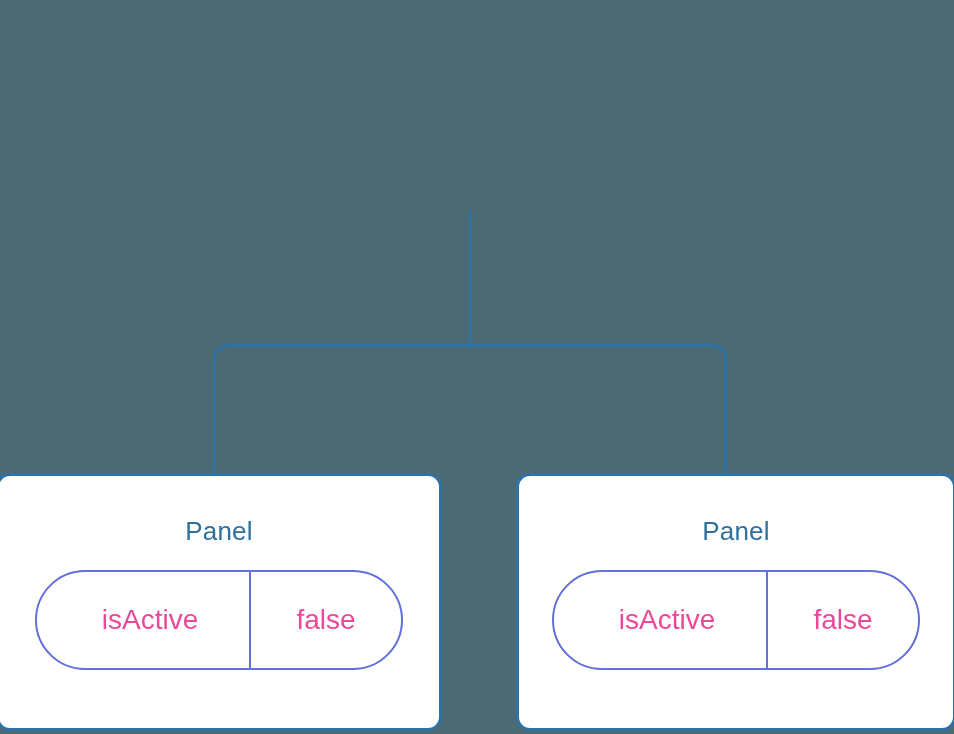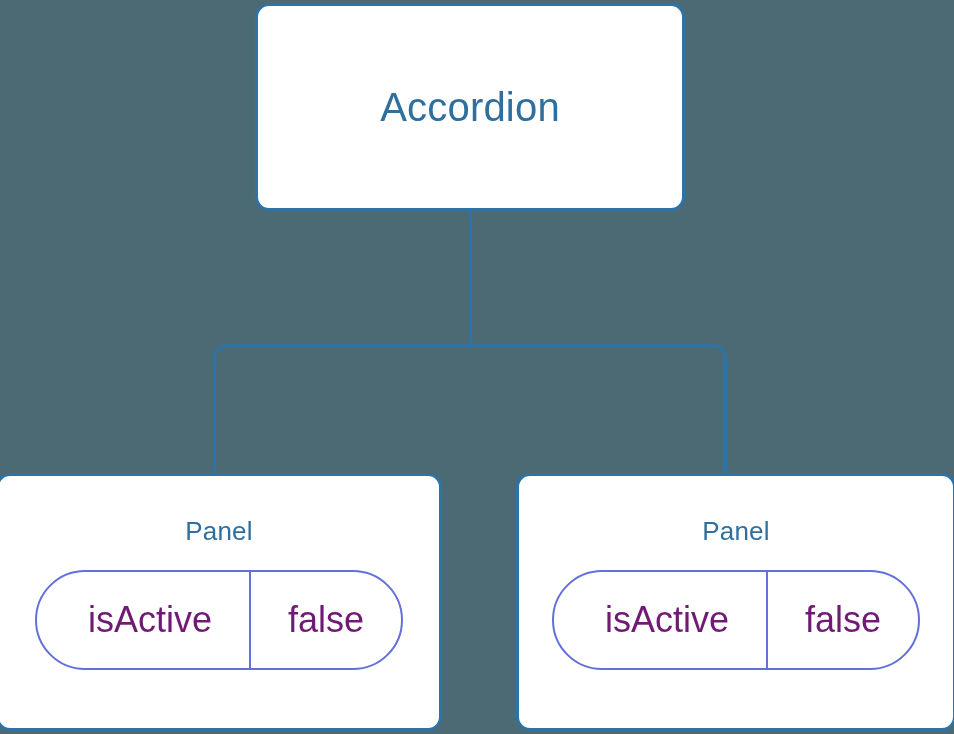--- a/index.html
+++ b/index.html
@@ -94,22 +94,22 @@
     display: flex;
     align-items: stretch;
     background: transparent;
   }
 
   .pill-key,
   .pill-value {
     display: flex;
     align-items: center;
     justify-content: center;
-    color: #701a75;
-    font-size: 36px;
+    color: #ec4899;
+    font-size: 28px;
     line-height: 1;
     white-space: nowrap;
     box-sizing: border-box;
   }
 
   .pill-key {
     width: 212px;
     padding-left: 14px;
   }
 
@@ -124,23 +124,20 @@
 
 <div id="diagram-root">
 
   <svg id="connector-layer" viewBox="0 0 954 734" width="954" height="734" aria-hidden="true">
 
     <path d="M 470.5 210 L 470.5 345.5" fill="none" stroke="#2e72a6" stroke-width="3"></path>
 
     <path d="M 214.5 476 L 214.5 361 Q 214.5 345.5 230 345.5 L 710 345.5 Q 725.5 345.5 725.5 361 L 725.5 476" fill="none" stroke="#2e72a6" stroke-width="3" stroke-linecap="butt"></path>
   </svg>
 
-  <div class="node-box" id="node-accordion">
-    <span class="node-title">Accordion</span>
-  </div>
 
   <div class="node-box" id="node-panel-left">
     <span class="node-title">Panel</span>
     <div class="state-pill">
       <span class="pill-key">isActive</span>
       <span class="pill-value">false</span>
     </div>
   </div>
 
   <div class="node-box" id="node-panel-right">

